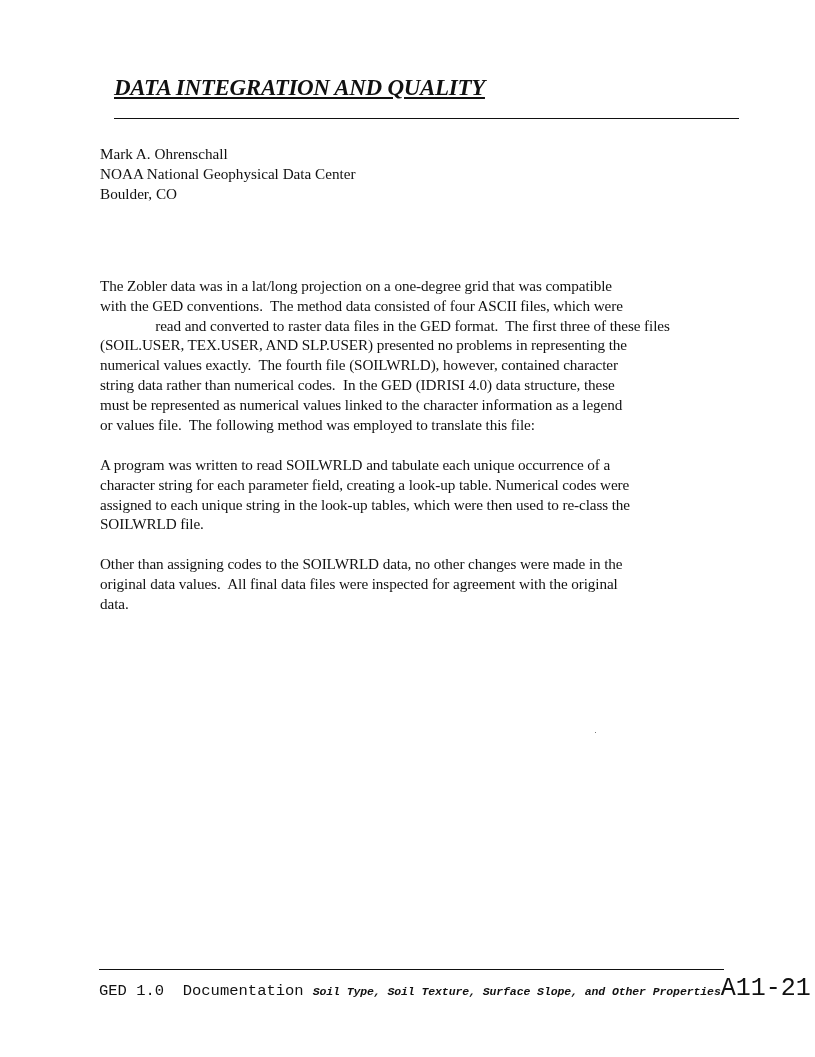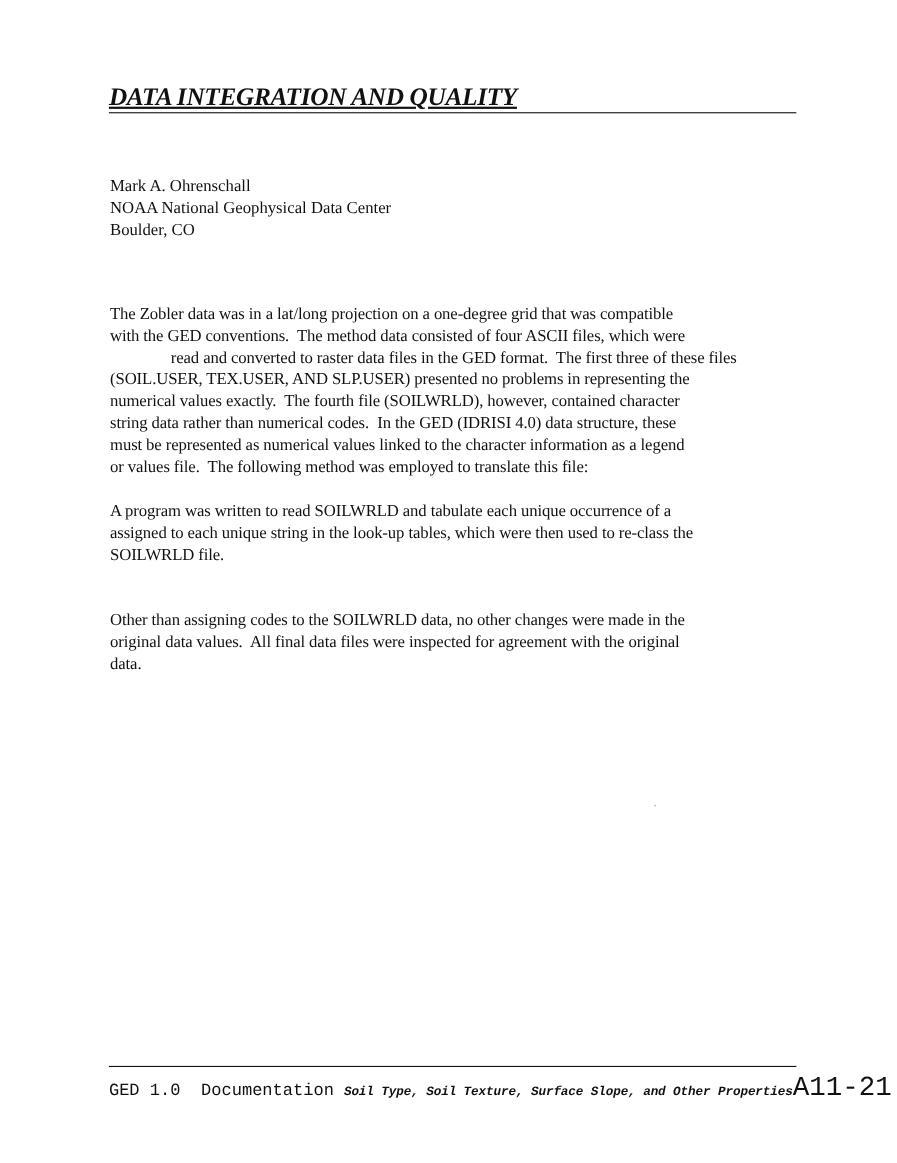--- a/index.html
+++ b/index.html
@@ -10,40 +10,39 @@
     body {
       width: 815px;
       height: 1057px;
       position: relative;
       overflow: hidden;
       font-family: "Liberation Serif", "DejaVu Serif", serif;
       color: #111111;
     }
     .page-title {
       position: absolute;
-      left: 99px;
+      left: 114px;
       top: 74px;
       width: 625px;
       border-bottom: 1.5px solid #111;
       font-size: 23px;
       font-style: italic;
       font-weight: bold;
       letter-spacing: -0.3px;
       text-decoration: underline;
       text-underline-offset: 2px;
       line-height: 28px;
-      padding-bottom: 0;
+      padding-bottom: 16px;
     }
     .author-block {
       position: absolute;
       left: 100px;
       top: 144px;
       font-size: 15.2px;
       line-height: 20px;
-      margin-top: 16px;
     }
     .author-block div { white-space: nowrap; }
     .body-text {
       position: absolute;
       left: 100px;
       width: 625px;
       font-size: 15.2px;
       line-height: 19.8px;
       letter-spacing: -0.1px;
       margin-top: 32px;
@@ -106,20 +105,21 @@
   <span class="line" style="white-space: pre; text-align: center;">read and converted to raster data files in the GED format.  The first three of these files</span>
   <span class="line" style="white-space: pre;">(SOIL.USER, TEX.USER, AND SLP.USER) presented no problems in representing the</span>
   <span class="line" style="white-space: pre;">numerical values exactly.  The fourth file (SOILWRLD), however, contained character</span>
   <span class="line" style="white-space: pre;">string data rather than numerical codes.  In the GED (IDRISI 4.0) data structure, these</span>
   <span class="line" style="white-space: pre;">must be represented as numerical values linked to the character information as a legend</span>
   <span class="line" style="white-space: pre;">or values file.  The following method was employed to translate this file:</span>
 </div>
 
 <div class="body-text" id="para2">
   <span class="line" style="white-space: pre;">A program was written to read SOILWRLD and tabulate each unique occurrence of a</span>
+  <span class="line" style="white-space: pre;">character string for each parameter field, creating a look-up table. Numerical codes were</span>
   <span class="line" style="white-space: pre;">assigned to each unique string in the look-up tables, which were then used to re-class the</span>
   <span class="line" style="white-space: pre;">SOILWRLD file.</span>
 </div>
 
 <div class="body-text" id="para3">
   <span class="line" style="white-space: pre;">Other than assigning codes to the SOILWRLD data, no other changes were made in the</span>
   <span class="line" style="white-space: pre;">original data values.  All final data files were inspected for agreement with the original</span>
   <span class="line" style="white-space: pre;">data.</span>
 </div>
 

